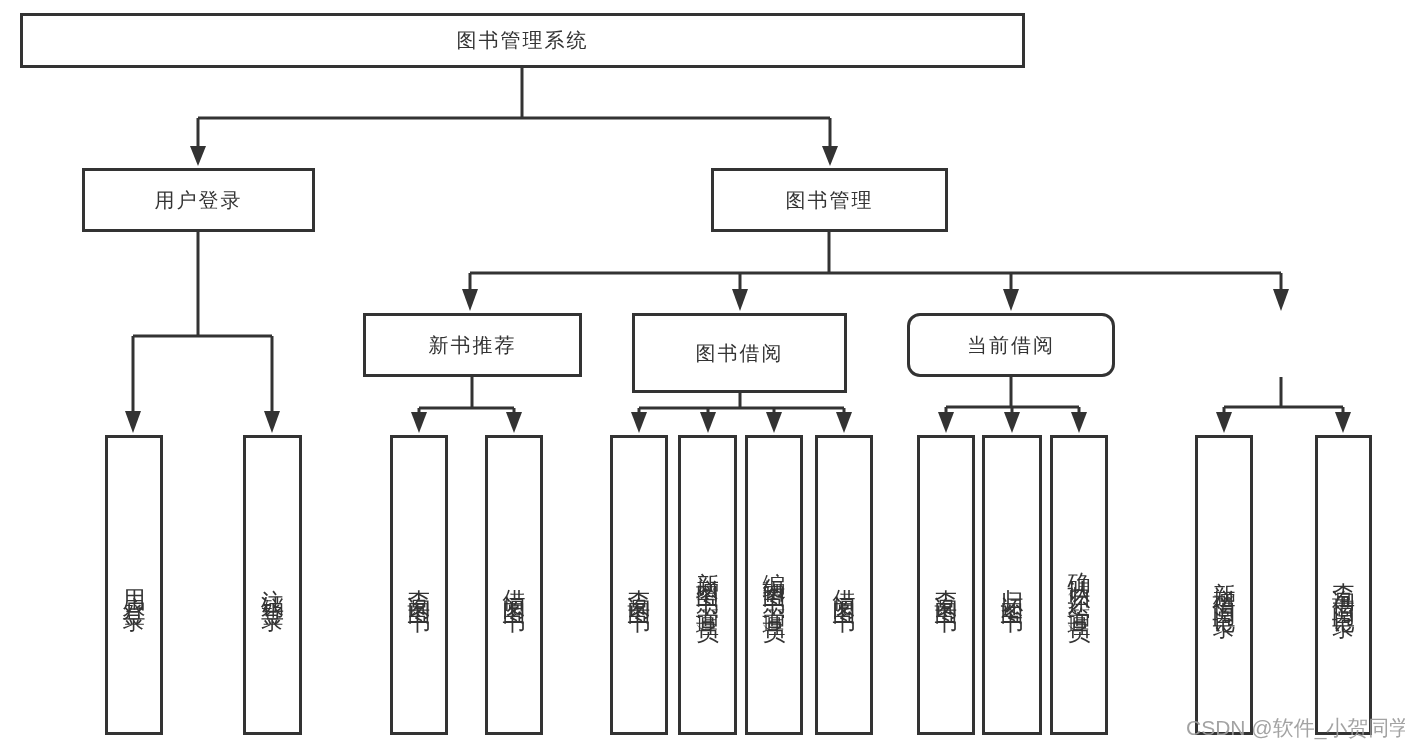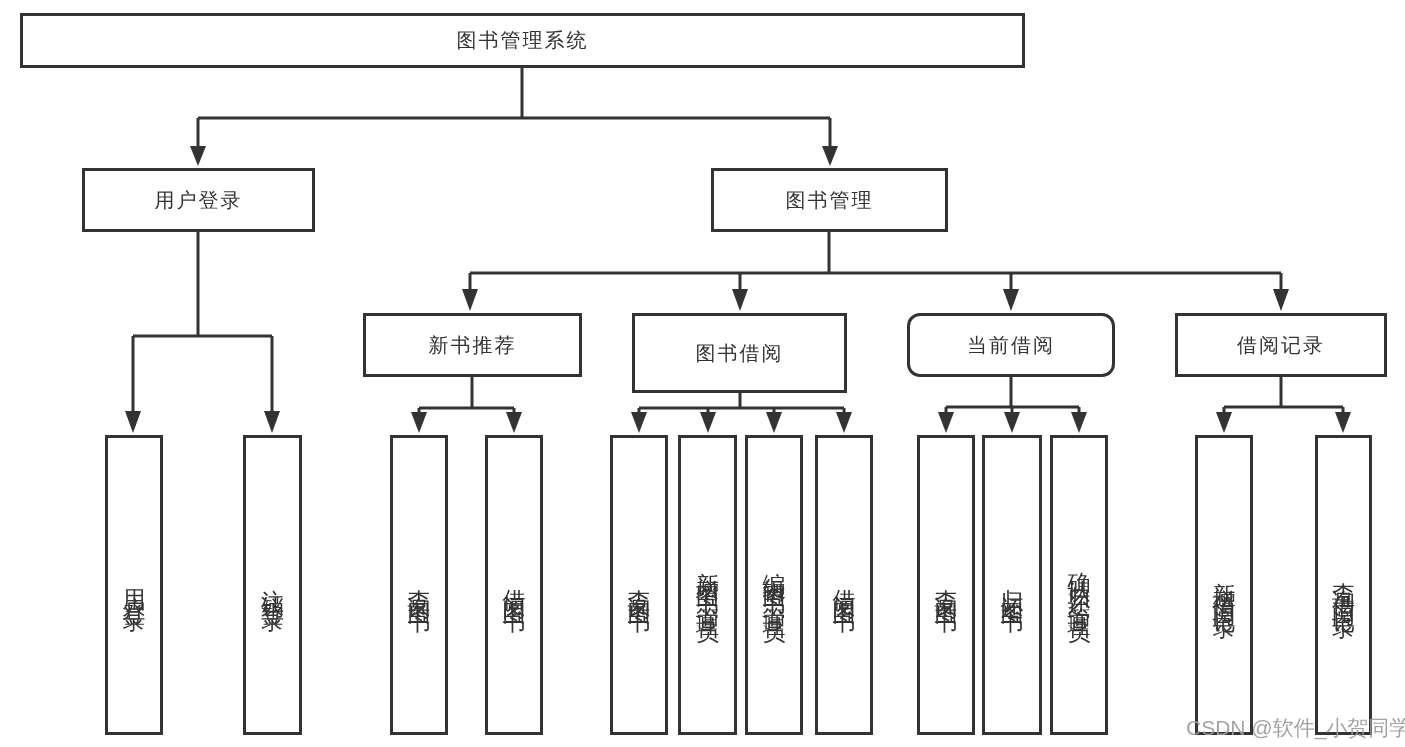--- a/index.html
+++ b/index.html
@@ -134,23 +134,20 @@
 
   <div class="box" style="left:363px; top:313px; width:219px; height:64px;">
     <span class="hlabel">新书推荐</span>
   </div>
   <div class="box" style="left:632px; top:313px; width:215px; height:80px;">
     <span class="hlabel">图书借阅</span>
   </div>
   <div class="box" style="left:907px; top:313px; width:208px; height:64px;border-radius:13px;">
     <span class="hlabel">当前借阅</span>
   </div>
-  <div class="box" style="left:1175px; top:313px; width:212px; height:64px;">
-    <span class="hlabel">借阅记录</span>
-  </div>
 
   <div class="box vbox" style="left:105px; top:435px; width:58px; height:300px;">
     <span class="vlabel">用户登录</span>
   </div>
   <div class="box vbox" style="left:243px; top:435px; width:59px; height:300px;">
     <span class="vlabel">注销登录</span>
   </div>
 
   <div class="box vbox" style="left:390px; top:435px; width:58px; height:300px;">
     <span class="vlabel">查询图书</span>

